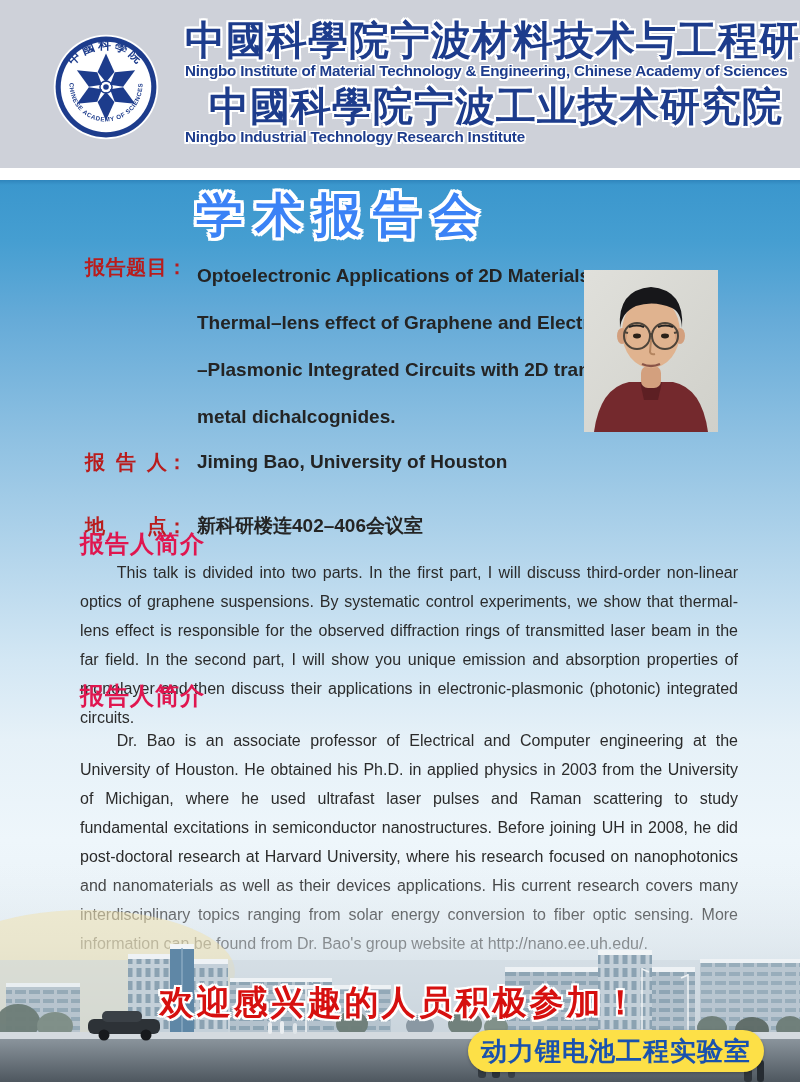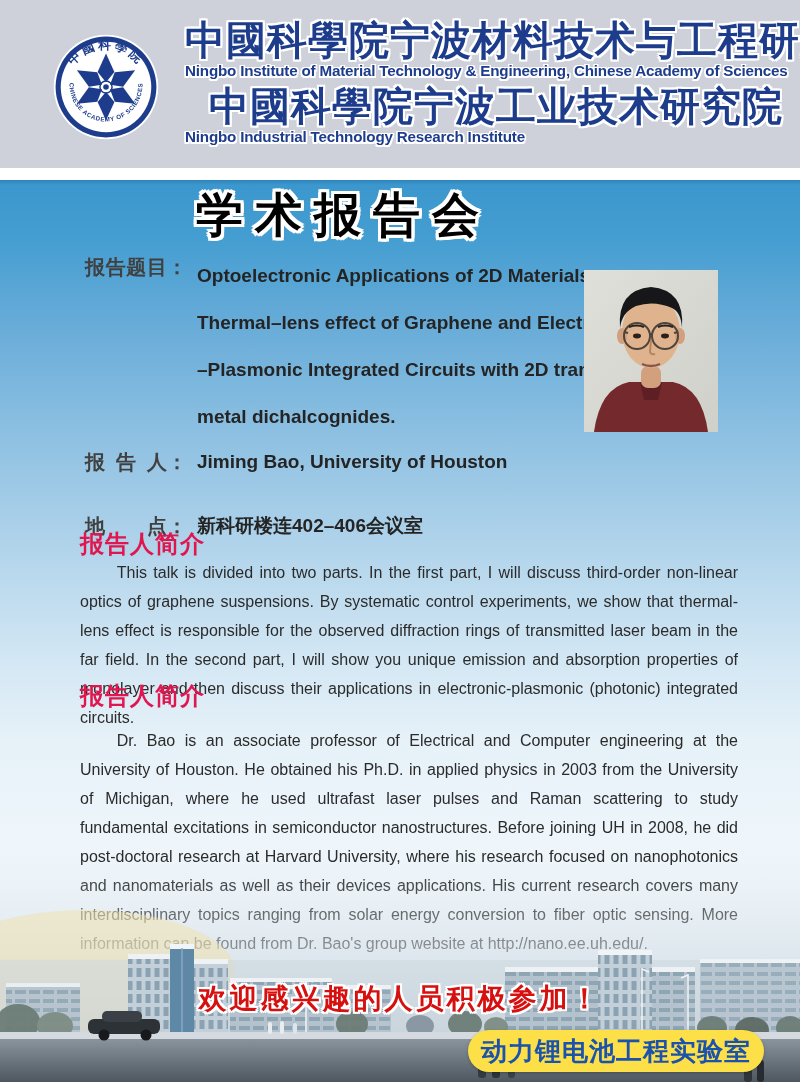--- a/index.html
+++ b/index.html
@@ -31,30 +31,30 @@
   
   .body-bg{
     position:absolute;left:0;top:180px;width:800px;height:902px;
     background:linear-gradient(180deg,
       #2f85bc 0px,#3b97cd 5px,#459ed1 60px,#66abd8 140px,
       #8fc1e2 260px,#b5d6ec 380px,#d3e7f4 480px,#e6f1f8 560px,
       #eef6fb 660px,#e9f1f6 760px,#dde8ee 902px);
   }
   .banner-title{
     position:absolute;left:0;top:184px;width:687px;text-align:center;
-    font-size:47px;font-weight:bold;letter-spacing:12px;color:#000000;
+    font-size:47px;font-weight:bold;letter-spacing:12px;color:#3b82f6;
     font-family:"DejaVu Serif","Liberation Serif",serif;
     text-shadow:-3px 0 0 #fff,3px 0 0 #fff,0 -3px 0 #fff,0 3px 0 #fff,
                 -3px -3px 0 #fff,3px 3px 0 #fff,-3px 3px 0 #fff,3px -3px 0 #fff,
                 -3px 1px 0 #fff,3px -1px 0 #fff,1px 3px 0 #fff,-1px -3px 0 #fff;
   }
   .info{position:absolute;left:85px;top:252px;width:520px;}
   .info-row{display:flex;align-items:flex-start;}
   .info-label{
-    color:#404040;font-weight:bold;font-size:20px;line-height:30px;flex:0 0 auto;
+    color:#b91c1c;font-weight:bold;font-size:20px;line-height:30px;flex:0 0 auto;
     white-space:nowrap;
   }
   .label-chars{display:inline-block;width:82px;text-align:justify;text-align-last:justify;}
   .info-value{color:#242424;font-size:19px;line-height:30px;margin-left:10px;font-weight:bold;}
   .topic-line{display:block;line-height:47px;white-space:nowrap;}
   .row-gap{height:17px;}
   .small-gap{height:7px;}
   
   .photo{position:absolute;left:584px;top:270px;width:134px;height:162px;overflow:hidden;}
   
@@ -63,21 +63,21 @@
     font-family:"DejaVu Serif","Liberation Serif",serif;letter-spacing:1px;
   }
   .para{
     position:absolute;left:80px;width:658px;color:#2b2b2b;font-size:16px;
     line-height:29px;text-align:justify;text-indent:2.3em;margin:0;
   }
   
   .scene{position:absolute;left:0;top:862px;width:800px;height:220px;}
   .welcome{
     position:absolute;left:0;top:980px;width:800px;text-align:center;
-    font-size:28px;font-weight:bold;color:#d6100f;letter-spacing:3px;
+    font-size:34px;font-weight:bold;color:#d6100f;letter-spacing:3px;
     font-family:"DejaVu Serif","Liberation Serif",serif;
     text-shadow:-2px 0 0 #fff,2px 0 0 #fff,0 -2px 0 #fff,0 2px 0 #fff,
                 -2px -2px 0 #fff,2px 2px 0 #fff,-2px 2px 0 #fff,2px -2px 0 #fff;
   }
   .lab-badge{
     position:absolute;left:468px;top:1030px;width:296px;height:42px;
     background:#fde047;border-radius:21px;display:flex;align-items:center;justify-content:center;
     box-shadow:0 1px 3px rgba(0,0,0,.25);
   }
   .lab-badge span{

